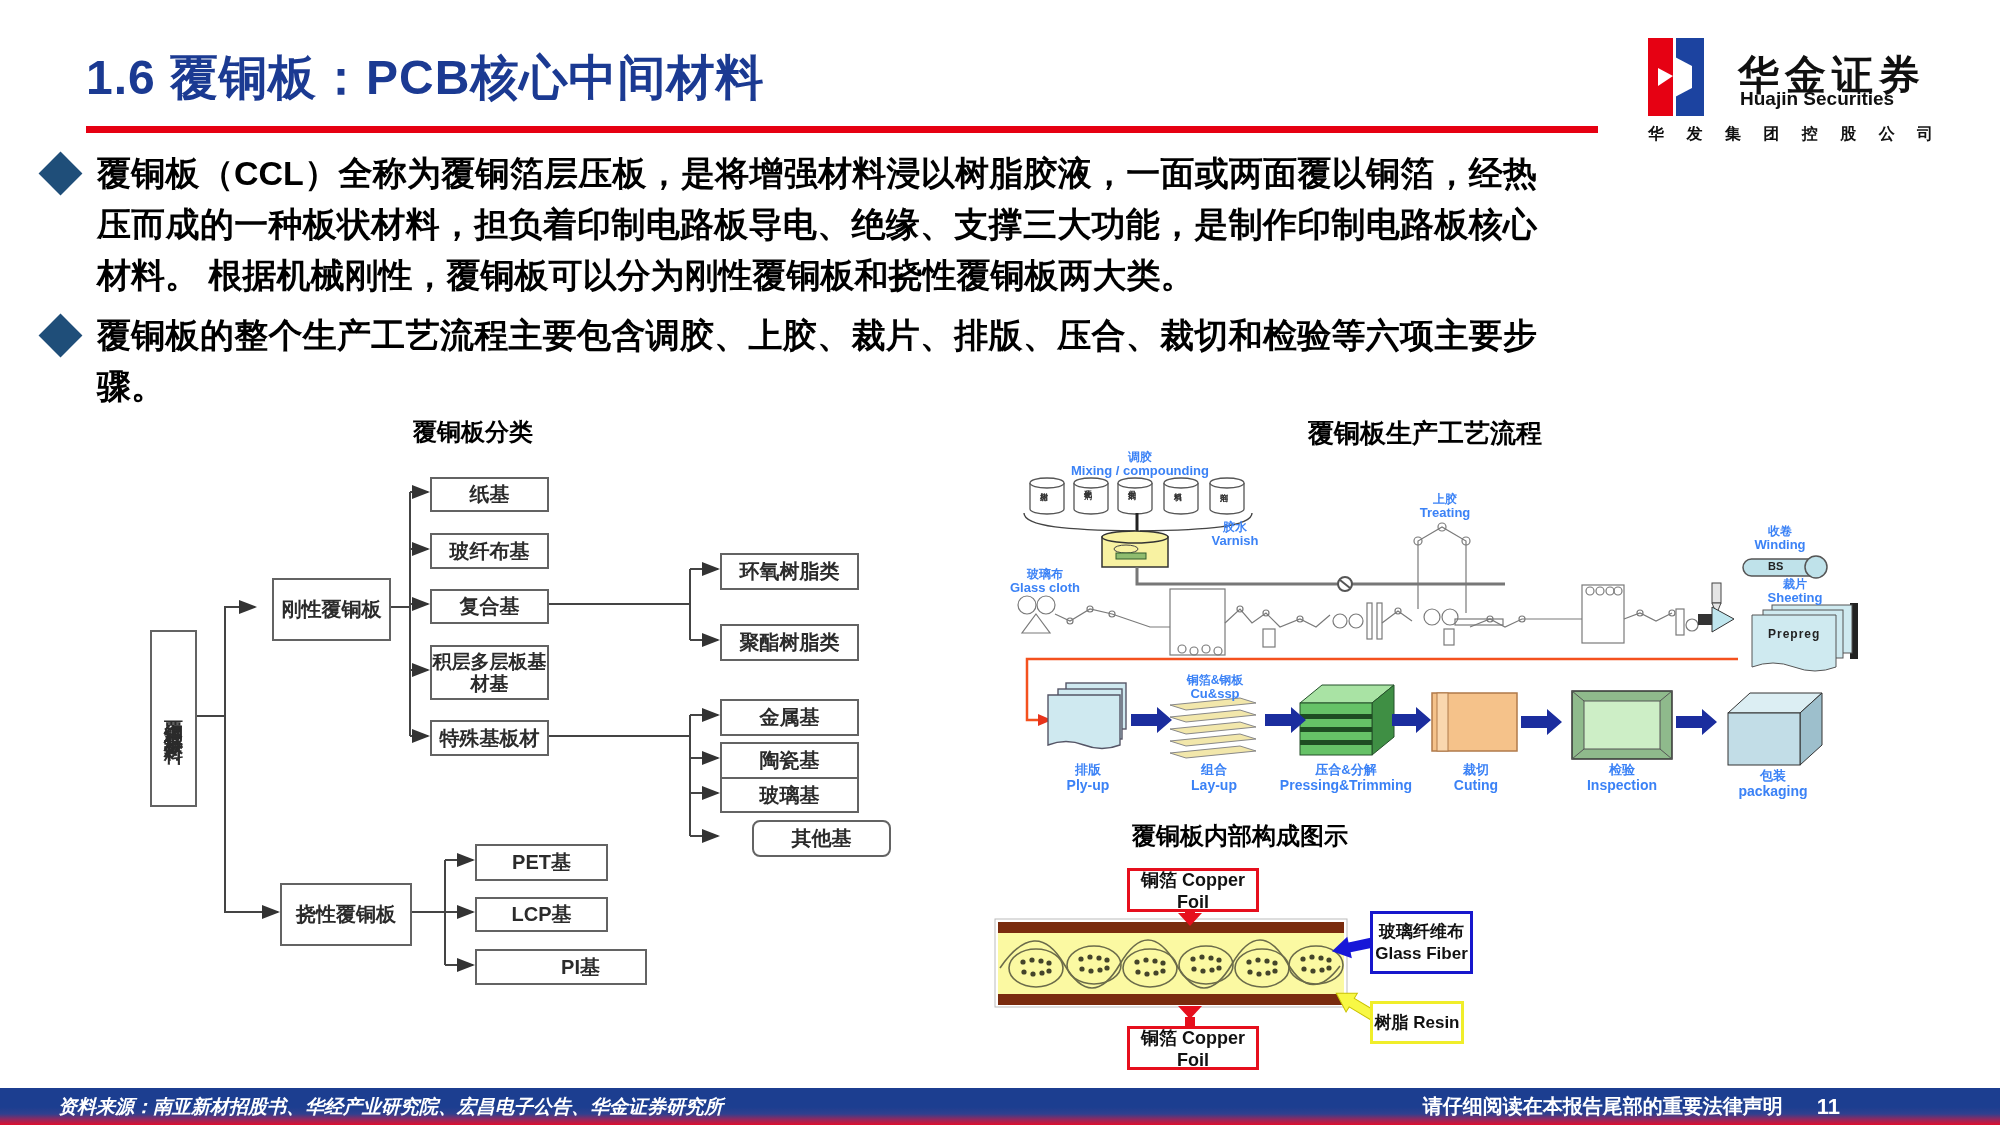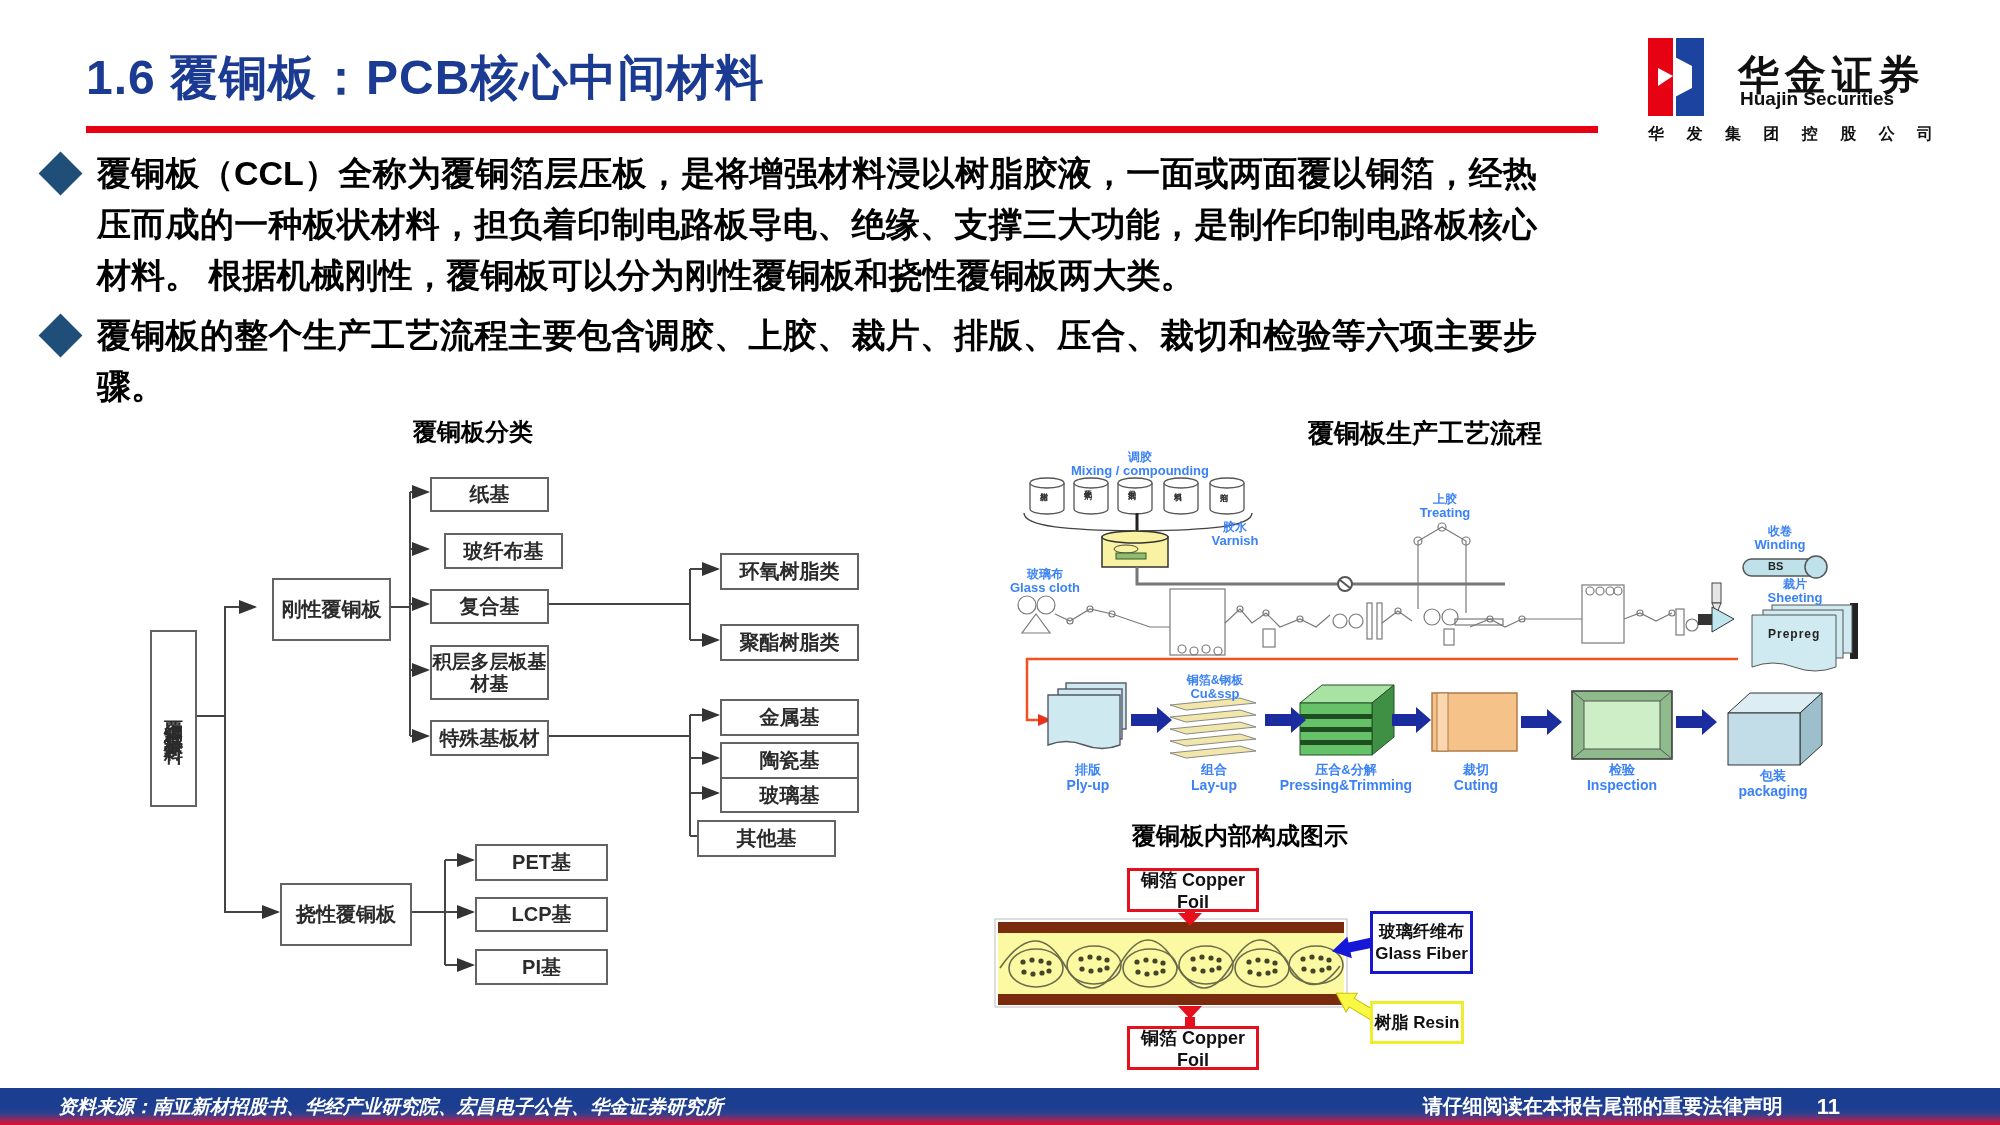--- a/index.html
+++ b/index.html
@@ -130,36 +130,36 @@
         <path d="M345,502 H373" marker-end="url(#arr)"></path>
         <path d="M345,555 H373" marker-end="url(#arr)"></path>
       </g>
     </svg>
 
     <div class="tbox vertical" style="left:50px;top:220px;width:43px;height:173px;font-size:19px;">覆铜板基板材料</div>
     <div class="tbox" style="left:157px;top:168px;width:115px;height:59px;margin-left:15px;">刚性覆铜板</div>
     <div class="tbox" style="left:180px;top:473px;width:128px;height:59px;">挠性覆铜板</div>
 
     <div class="tbox" style="left:330px;top:67px;width:115px;height:31px;">纸基</div>
-    <div class="tbox" style="left:344px;top:123px;width:115px;height:32px;">玻纤布基</div>
+    <div class="tbox" style="left:330px;top:123px;width:115px;height:32px;">玻纤布基</div>
     <div class="tbox" style="left:330px;top:179px;width:115px;height:31px;">复合基</div>
     <div class="tbox" style="left:330px;top:235px;width:115px;height:51px;font-size:19px;">积层多层板基材基</div>
     <div class="tbox" style="left:330px;top:310px;width:115px;height:32px;">特殊基板材</div>
 
     <div class="tbox" style="left:620px;top:143px;width:135px;height:33px;">环氧树脂类</div>
     <div class="tbox" style="left:620px;top:214px;width:135px;height:33px;">聚酯树脂类</div>
 
     <div class="tbox" style="left:620px;top:289px;width:135px;height:33px;">金属基</div>
     <div class="tbox" style="left:620px;top:332px;width:135px;height:33px;">陶瓷基</div>
     <div class="tbox" style="left:620px;top:367px;width:135px;height:32px;">玻璃基</div>
-    <div class="tbox" style="left:597px;top:410px;width:135px;height:33px;">其他基</div>
+    <div class="tbox" style="left:652px;top:410px;width:135px;height:33px;border-radius:8px;">其他基</div>
 
     <div class="tbox" style="left:375px;top:434px;width:129px;height:33px;">PET基</div>
     <div class="tbox" style="left:375px;top:487px;width:129px;height:31px;">LCP基</div>
-    <div class="tbox" style="left:375px;top:539px;width:129px;height:32px;">PI基</div>
+    <div class="tbox" style="left:375px;top:539px;width:129px;height:32px;padding-left:39px;">PI基</div>
   </div>
 
   <div class="flow">
     <div class="diagram-title" style="left:275px;top:3px;width:300px;font-size:26px;">覆铜板生产工艺流程</div>
 
     <svg width="885" height="400" viewBox="0 0 885 400">
 
       <g fill="#ffffff" stroke="#555" stroke-width="1.3">
         <path d="M30,70 V96 a17,5 0 0 0 34 0 V70"></path>
           <ellipse cx="47" cy="70" rx="17" ry="5"></ellipse>

